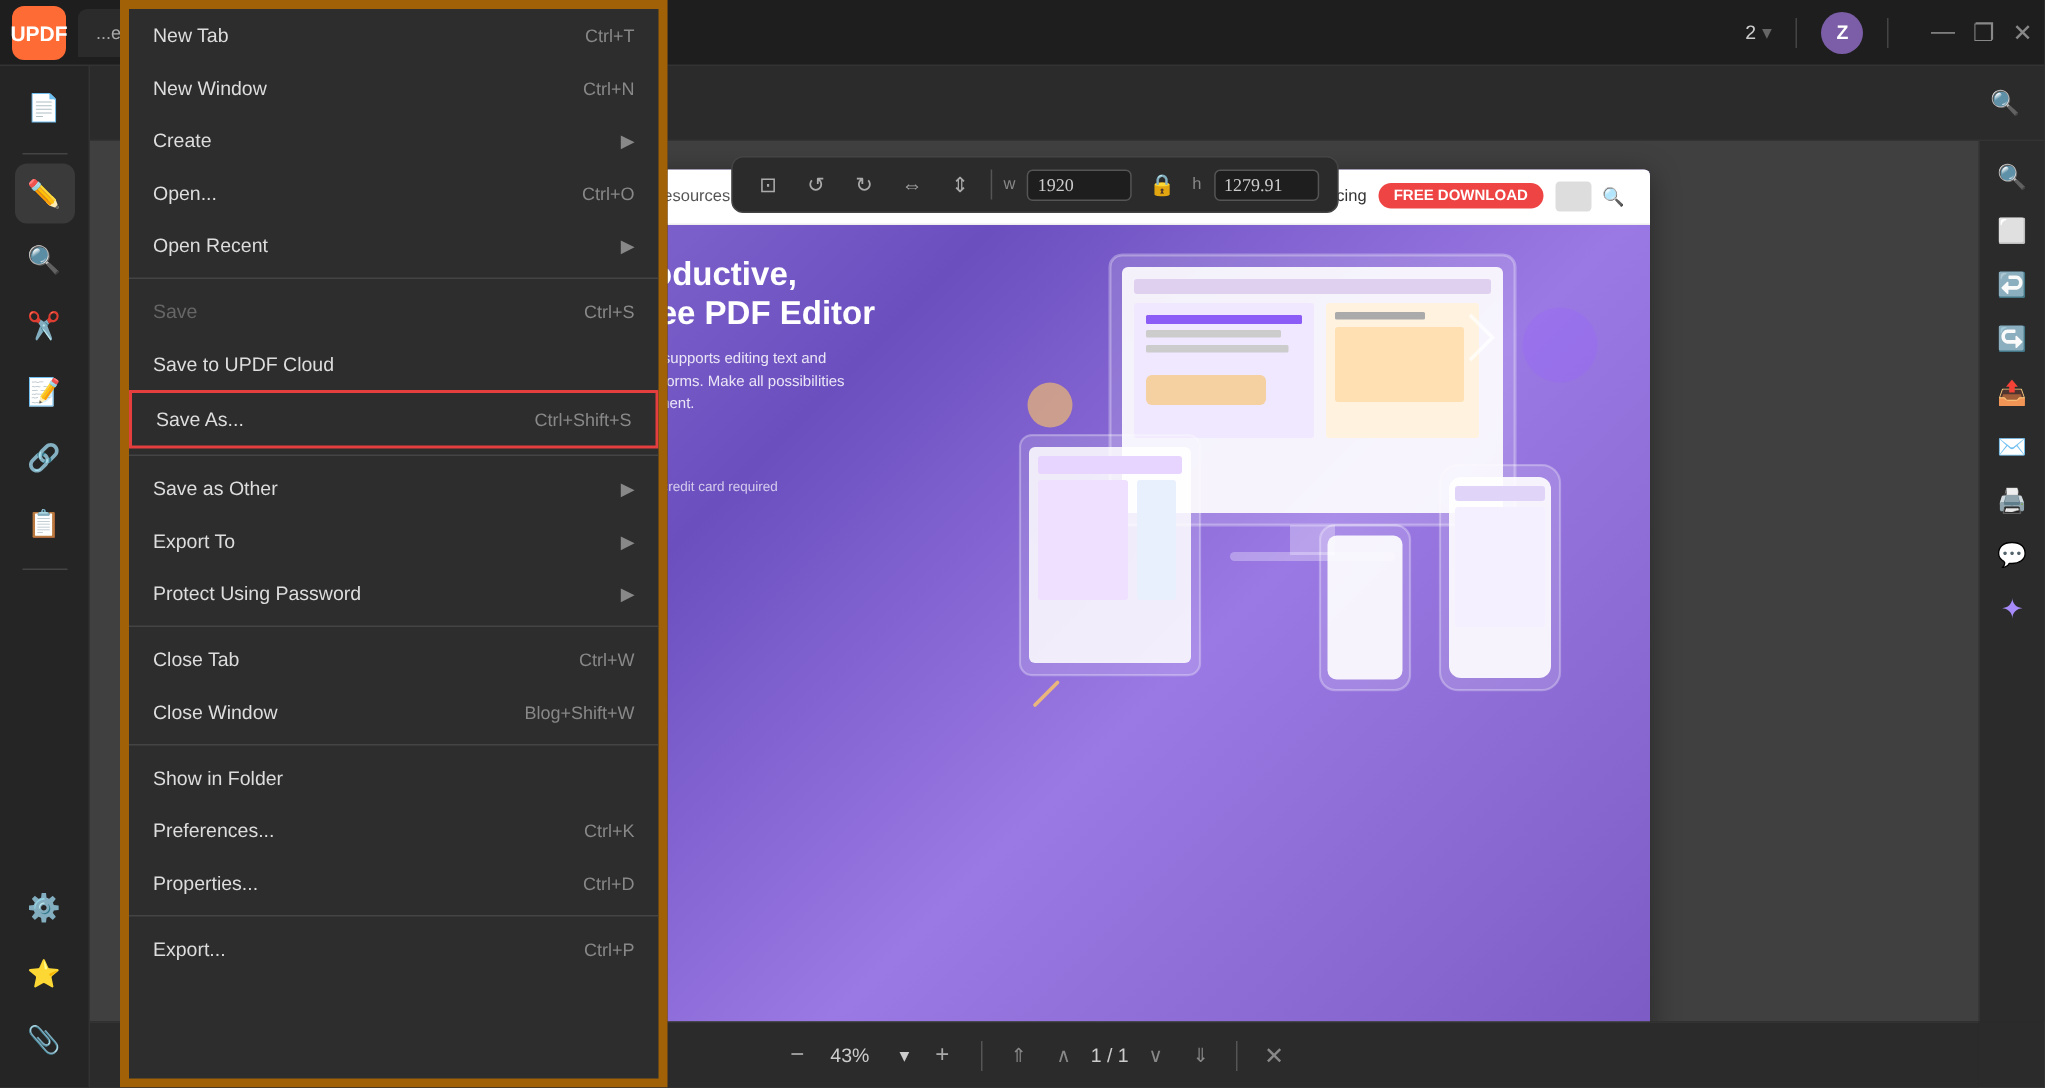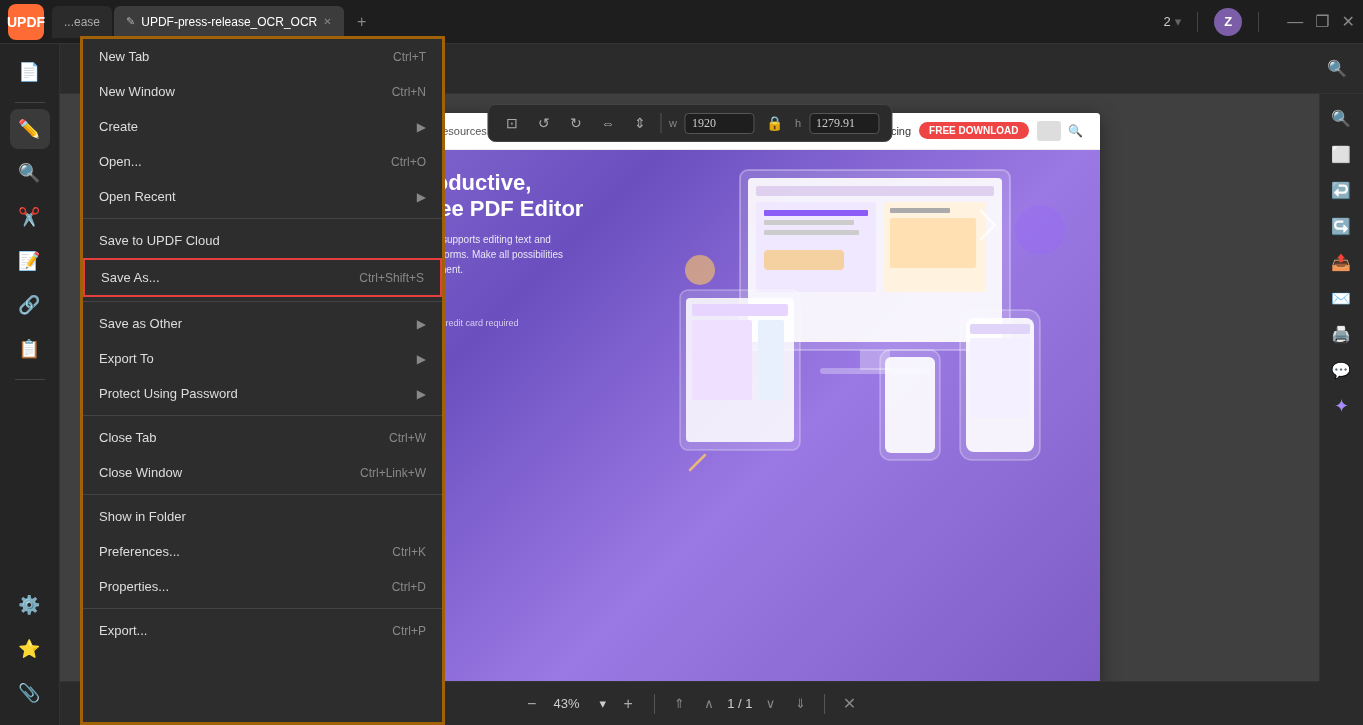--- a/index.html
+++ b/index.html
@@ -116,22 +116,22 @@
     .zoom-btn { width: 28px; height: 28px; display: flex; align-items: center; justify-content: center; color: #aaa; font-size: 16px; cursor: pointer; }
     .zoom-val { color: #ccc; font-size: 13px; display: flex; align-items: center; gap: 20px; }
     .zoom-sep { width: 1px; height: 20px; background: #555; margin: 0 4px; }
     .page-nav { display: flex; align-items: center; gap: 6px; color: #ccc; font-size: 13px; }
     .page-nav-btn { width: 24px; height: 24px; display: flex; align-items: center; justify-content: center; color: #888; cursor: pointer; }
     .close-zoom { width: 24px; height: 24px; display: flex; align-items: center; justify-content: center; color: #888; cursor: pointer; }
 
     
     .context-menu {
       position: absolute; top: 0; left: 80px; width: 365px; bottom: 0;
-      background: #2d2d2d; border: 3px solid #a16207; border-radius: 0;
-      z-index: 100; overflow-y: auto; margin-top: 36px;
+      background: #2d2d2d; border: 6px solid #a16207; border-radius: 0;
+      z-index: 100; overflow-y: auto;
     }
     .menu-item {
       display: flex; align-items: center; padding: 10px 16px;
       color: #ddd; font-size: 13px; cursor: pointer; position: relative;
     }
     .menu-item.highlighted { background: transparent; border: 2px solid #e53e3e; }
     .menu-item.disabled { color: #666; }
     .menu-item .shortcut { margin-left: auto; color: #888; font-size: 12px; }
     .menu-item .arrow { margin-left: auto; color: #888; font-size: 12px; }
     .menu-divider { height: 1px; background: #444; margin: 4px 0; }
@@ -335,20 +335,24 @@
     </div>
     <div class="menu-item">
       <span>Open...</span>
       <span class="shortcut">Ctrl+O</span>
     </div>
     <div class="menu-item">
       <span>Open Recent</span>
       <span class="arrow">▶</span>
     </div>
     <div class="menu-divider"></div>
+    <div class="menu-item disabled">
+      <span>Save</span>
+      <span class="shortcut">Ctrl+S</span>
+    </div>
     <div class="menu-item">
       <span>Save to UPDF Cloud</span>
     </div>
     <div class="menu-item highlighted">
       <span>Save As...</span>
       <span class="shortcut">Ctrl+Shift+S</span>
     </div>
     <div class="menu-divider"></div>
     <div class="menu-item">
       <span>Save as Other</span>
@@ -362,21 +366,21 @@
       <span>Protect Using Password</span>
       <span class="arrow">▶</span>
     </div>
     <div class="menu-divider"></div>
     <div class="menu-item">
       <span>Close Tab</span>
       <span class="shortcut">Ctrl+W</span>
     </div>
     <div class="menu-item">
       <span>Close Window</span>
-      <span class="shortcut">Ctrl+Link+W</span>
+      <span class="shortcut">Blog+Shift+W</span>
     </div>
     <div class="menu-divider"></div>
     <div class="menu-item">
       <span>Show in Folder</span>
     </div>
     <div class="menu-item">
       <span>Preferences...</span>
       <span class="shortcut">Ctrl+K</span>
     </div>
     <div class="menu-item">

